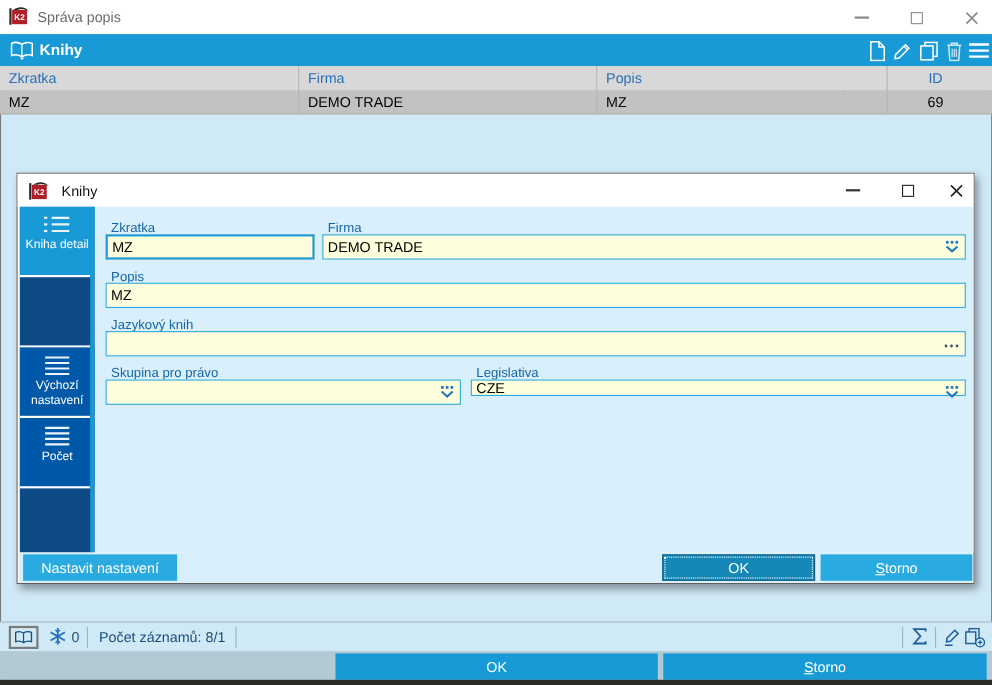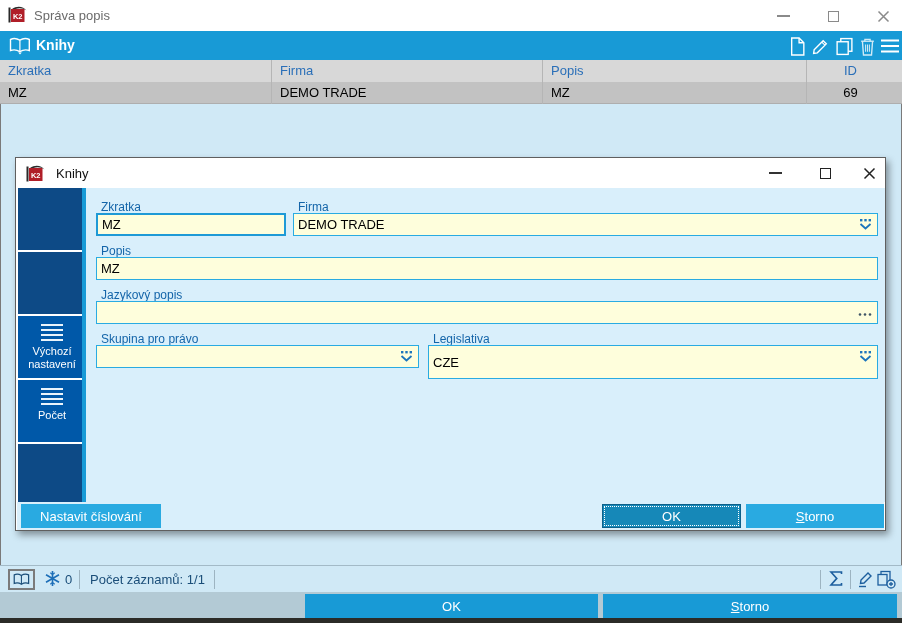--- a/index.html
+++ b/index.html
@@ -174,21 +174,21 @@
         <g stroke="#1d6fb8" stroke-width="1.6" fill="none">
             <path d="M8.5 1 V16 M2 4.7 L15 12.3 M15 4.7 L2 12.3"></path>
           </g>
         <g stroke="#1d6fb8" stroke-width="1.1" fill="none">
             <path d="M6.3 2.7 L8.5 4.5 L10.7 2.7 M6.3 14.3 L8.5 12.5 L10.7 14.3"></path>
           </g>
       </svg>
     </span>
     <span class="abs status-text" style="left:65px;top:6px;">0</span>
     <div class="vsep" style="left:79px;"></div>
-    <span class="abs status-text" style="left:90px;top:6px;">Počet záznamů: 1/1</span>
+    <span class="abs status-text" style="left:90px;top:6px;">Počet záznamů: 8/1</span>
     <div class="vsep" style="left:214px;"></div>
 
     <div class="vsep" style="left:820px;"></div>
     <span class="status-icon" style="left:828px;">
       <svg width="16" height="17" viewBox="0 0 16 17">
         <path d="M13.5 4 V2 H3 L8.8 8.4 L3 15 H13.5 V13" fill="none" stroke="#1d5f9e" stroke-width="1.6"></path>
       </svg>
     </span>
     <div class="vsep" style="left:850px;"></div>
     <span class="status-icon" style="left:856px;">
@@ -237,20 +237,33 @@
         <svg width="13" height="13" viewBox="0 0 13 13">
             <path d="M1.5 1.5 L11.5 11.5 M11.5 1.5 L1.5 11.5" stroke="#222" stroke-width="1.5"></path>
           </svg>
       </div>
     </div>
 
     <div class="abs dlg-body"></div>
     <div class="abs dlg-btnbar"></div>
 
     <div class="abs sidebar">
+      <div class="tab active" style="top:0;">
+        <svg width="26" height="18" viewBox="0 0 26 18">
+          <g stroke="#eaf4fb" stroke-width="2">
+              <path d="M8 3 H24 M8 9 H24 M8 15 H24"></path>
+            </g>
+          <g fill="#eaf4fb">
+              <rect x="1" y="2" width="3" height="2"></rect>
+              <rect x="1" y="8" width="3" height="2"></rect>
+              <rect x="1" y="14" width="3" height="2"></rect>
+            </g>
+        </svg>
+        <div class="tlabel">Kniha detail</div>
+      </div>
       <div class="tabsep" style="top:62px;"></div>
       <div class="tabsep" style="top:126px;"></div>
       <div class="tab" style="top:128px;">
         <svg width="26" height="19" viewBox="0 0 26 19">
           <g stroke="#eaf4fb" stroke-width="2">
               <path d="M2 2 H24 M2 7 H24 M2 12 H24 M2 17 H24"></path>
             </g>
         </svg>
         <div class="tlabel">Výchozí nastavení</div>
       </div>
@@ -279,21 +292,21 @@
             <rect x="6.3" y="1" width="2.4" height="2.4"></rect>
             <rect x="10.6" y="1" width="2.4" height="2.4"></rect>
           </g>
         <path d="M2.5 6 L7.5 10.5 L12.5 6" fill="none" stroke="#1c75bc" stroke-width="1.8"></path>
       </svg>
     </span>
 
     <div class="lbl" style="left:85px;top:86px;">Popis</div>
     <input class="inp" style="left: 80px; top: 99px; width: 782px; height: 23px;" value="MZ">
 
-    <div class="lbl" style="left:85px;top:130px;">Jazykový popis</div>
+    <div class="lbl" style="left:85px;top:130px;">Jazykový knih</div>
     <input class="inp" style="left: 80px; top: 143px; width: 782px; height: 23px;" value="">
     <span class="fld-glyph" style="left:840px;top:149px;">
       <svg width="14" height="5" viewBox="0 0 14 5">
         <g fill="#3f5566">
             <circle cx="2" cy="2.5" r="1.3"></circle>
             <circle cx="7" cy="2.5" r="1.3"></circle>
             <circle cx="12" cy="2.5" r="1.3"></circle>
           </g>
       </svg>
     </span>
@@ -305,34 +318,34 @@
         <g fill="#1c75bc">
             <rect x="2" y="1" width="2.4" height="2.4"></rect>
             <rect x="6.3" y="1" width="2.4" height="2.4"></rect>
             <rect x="10.6" y="1" width="2.4" height="2.4"></rect>
           </g>
         <path d="M2.5 6 L7.5 10.5 L12.5 6" fill="none" stroke="#1c75bc" stroke-width="1.8"></path>
       </svg>
     </span>
 
     <div class="lbl" style="left:417px;top:174px;">Legislativa</div>
-    <input class="inp" style="left: 412px; top: 187px; width: 450px; height: 34px;" value="CZE">
+    <input class="inp" style="left: 412px; top: 187px; width: 450px; height: 15px;" value="CZE">
     <span class="fld-glyph" style="left:841px;top:191px;">
       <svg width="15" height="13" viewBox="0 0 15 13">
         <g fill="#1c75bc">
             <rect x="2" y="1" width="2.4" height="2.4"></rect>
             <rect x="6.3" y="1" width="2.4" height="2.4"></rect>
             <rect x="10.6" y="1" width="2.4" height="2.4"></rect>
           </g>
         <path d="M2.5 6 L7.5 10.5 L12.5 6" fill="none" stroke="#1c75bc" stroke-width="1.8"></path>
       </svg>
     </span>
 
     <div class="dlgbtn" style="left:5px;top:346px;width:140px;">
-      <span>Nastavit číslování</span>
+      <span>Nastavit nastavení</span>
     </div>
     <div class="dlgbtn primary" style="left:586px;top:346px;width:139px;">
       <span>OK</span>
     </div>
     <div class="dlgbtn" style="left:730px;top:346px;width:138px;">
       <span><span class="u">S</span><span>torno</span></span>
     </div>
   </div>
 
 </div>

